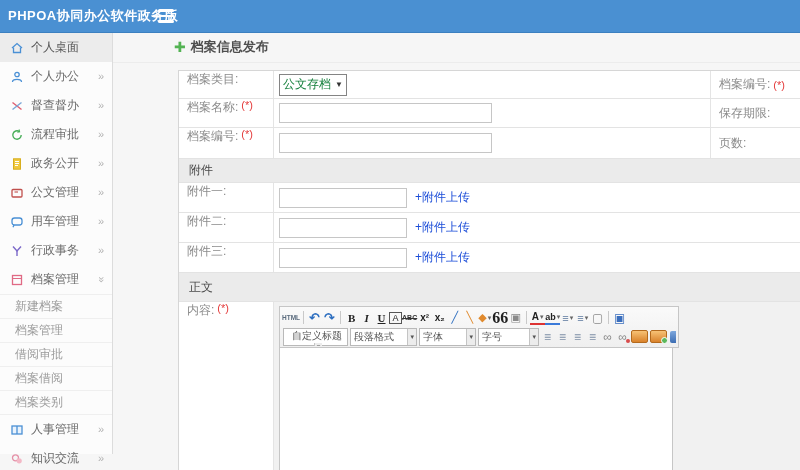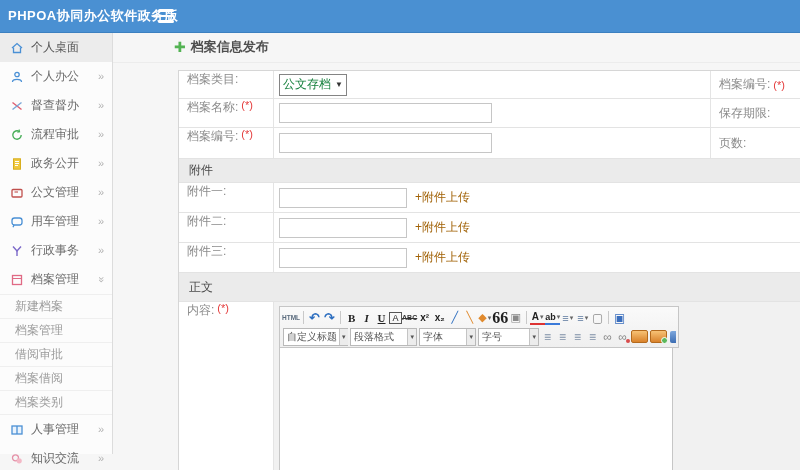--- a/index.html
+++ b/index.html
@@ -42,21 +42,21 @@
   .rh{height:23px;background:#ebebeb;color:#4a4a4a;display:flex;align-items:center;
       padding-left:10px;}
   .rh2{height:28px;}
   .rcontent{height:340px;}
   .c-fld3{flex:1;background:#f1f1f1;padding:4px 0 0 5px;}
   .req{color:#e43b3b;margin-left:3px;font-size:11px;}
   .txt{height:18px;border:1px solid #c6c6c6;background:#fff;font-size:12px;padding:0 3px;
        color:#333;outline:none;}
   .txt-name{width:205px;}
   .txt-att{width:120px;}
-  .upl{color:#a16207;text-decoration:none;margin-left:8px;font-size:12px;cursor:pointer;}
+  .upl{color:#1d4ed8;text-decoration:none;margin-left:8px;font-size:12px;cursor:pointer;}
   .cat-select{display:inline-flex;align-items:center;height:20px;border:1px solid #848484;
               background:#fff;padding:0 3px;cursor:pointer;}
   .cat-select .val{color:#15803d;font-size:12px;}
   .cat-select .arr{font-size:8px;color:#333;margin-left:4px;}
   
   .editor{margin:0;width:400px;}
   .ed-toolbar{border:1px solid #c6c6c6;background:linear-gradient(#fafafa,#efefef);
               padding:1px 2px;}
   .ed-row{display:flex;align-items:center;height:19px;overflow:hidden;white-space:nowrap;}
   .ed-content{width:392px;height:312px;background:#fff;border:1px solid #c6c6c6;border-top:none;
@@ -328,21 +328,21 @@
               <span class="tbtn g-sep"></span>
               <span class="tbtn g-fontcolor g-drop">A</span>
               <span class="tbtn g-hilite g-drop">ab</span>
               <span class="tbtn g-list g-drop">≡</span>
               <span class="tbtn g-list g-drop">≡</span>
               <span class="tbtn g-gray">▢</span>
               <span class="tbtn g-sep"></span>
               <span class="tbtn g-screen">▣</span>
             </div>
           <div class="ed-row">
-              <span class="tsel" style="width: 60px;">
+              <span class="tsel" style="width: 60px; flex-direction: column;">
                 <span>自定义标题</span>
                 <span class="tsel-arrow">▾</span>
               </span>
               <span class="tsel" style="width: 62px;">
                 <span>段落格式</span>
                 <span class="tsel-arrow">▾</span>
               </span>
               <span class="tsel" style="width: 52px;">
                 <span>字体</span>
                 <span class="tsel-arrow">▾</span>

